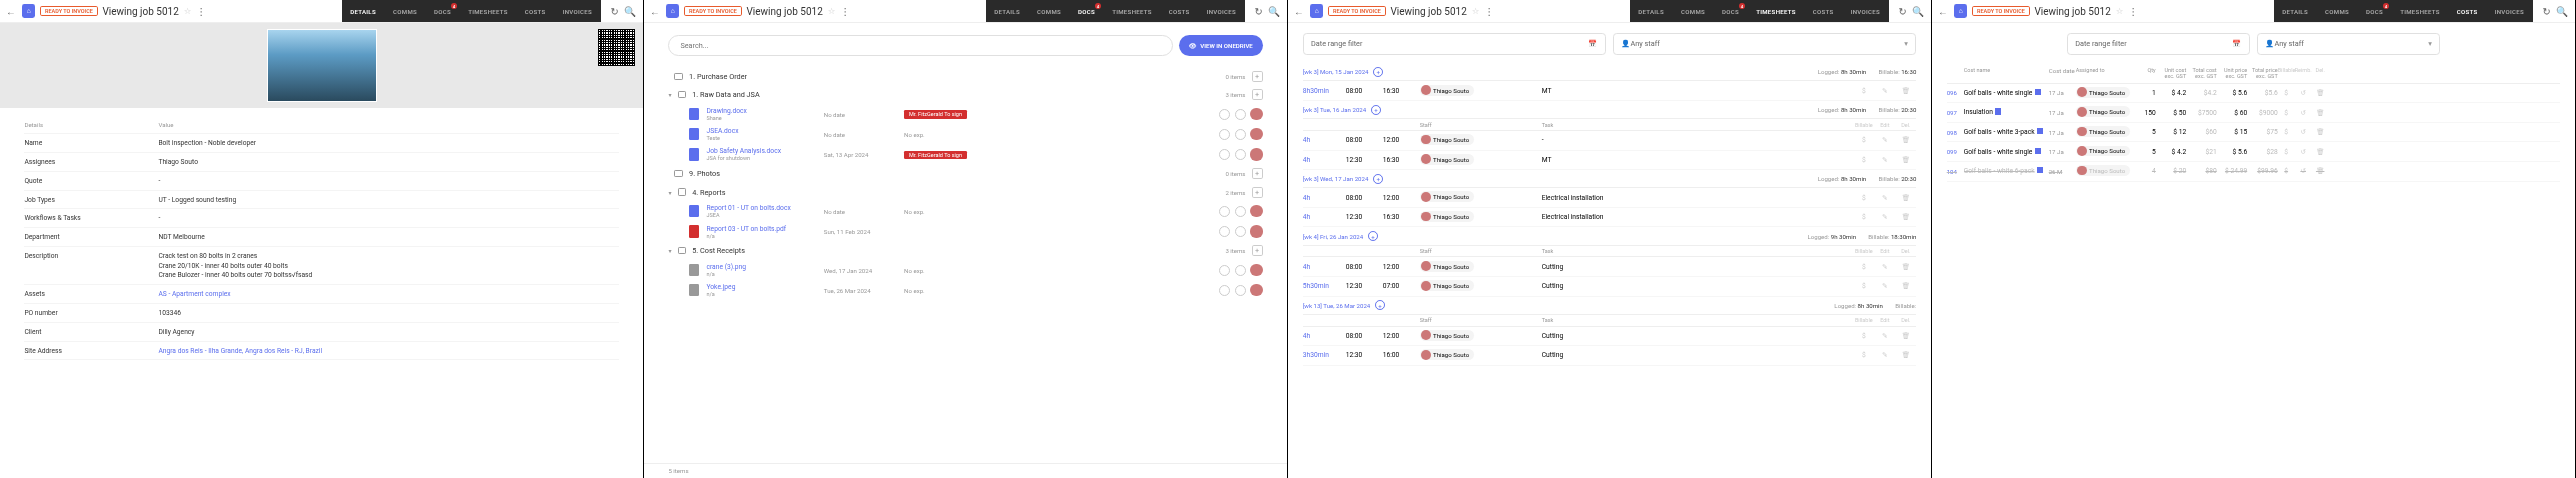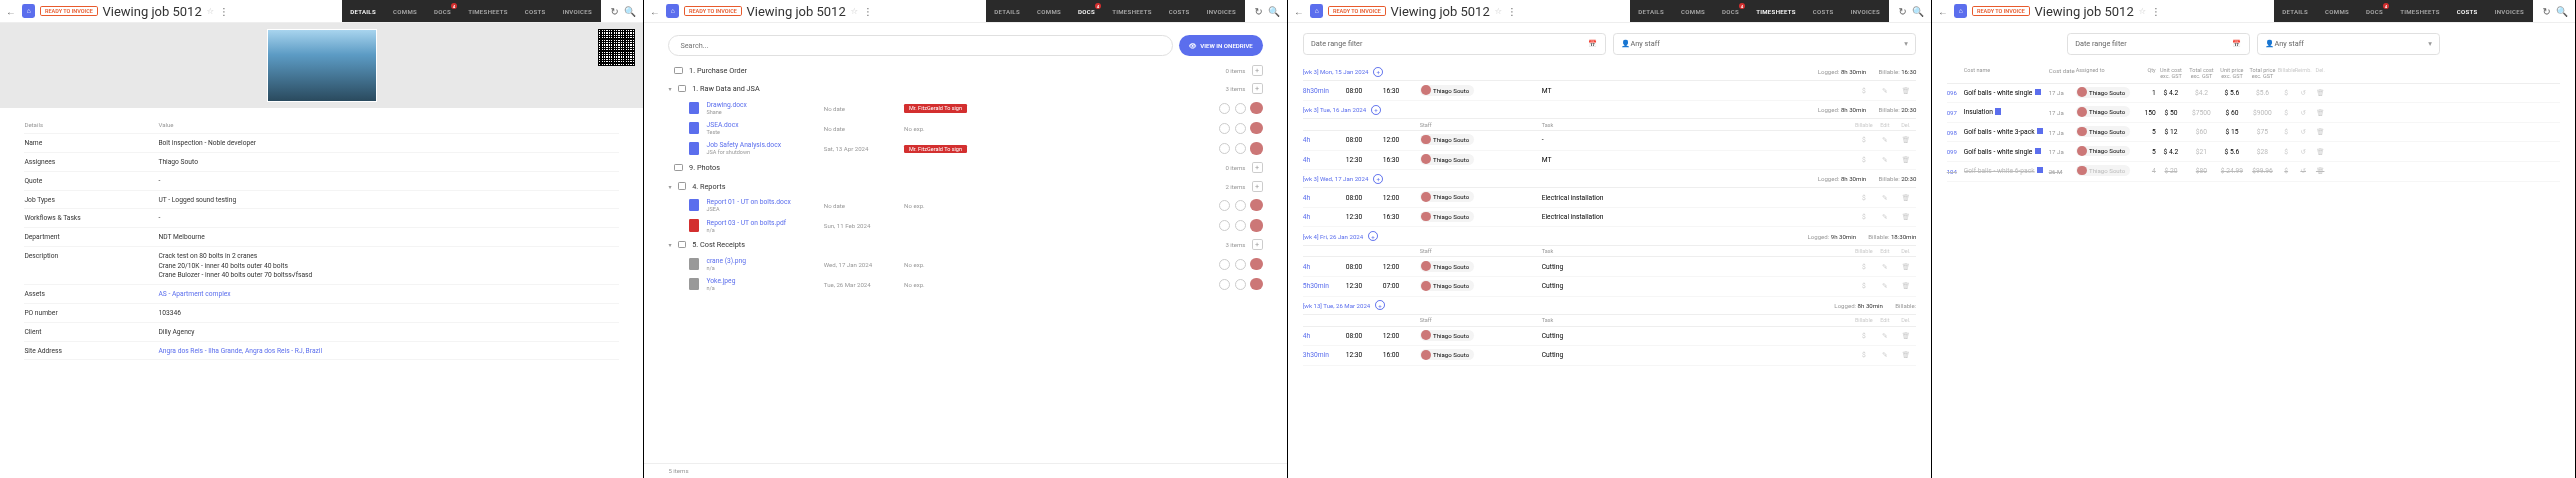--- a/index.html
+++ b/index.html
@@ -2,38 +2,38 @@
 <html style="font-size:9.8px"><head>
 <meta charset="utf-8">
 <style>
 *{margin:0;padding:0;box-sizing:border-box;font-family:-apple-system,BlinkMacSystemFont,"Segoe UI",Roboto,sans-serif}
 body{background:#000;display:flex}
 .screen{width:644px;height:478px;background:#fff;flex-shrink:0;position:relative;border-right:0.6px solid #000}
 .topbar{height:23px;background:#fff;display:flex;align-items:center;padding:0 6.1px;gap:4.9px;border-bottom:0.6px solid #eee}
 .topbar .arrow{width:11px;height:11px;color:#666}
 .home-ic{width:13.4px;height:13.4px;background:#5b6eed;border-radius:2.4px;display:flex;align-items:center;justify-content:center;color:#fff;font-size:6.7px}
 .badge{background:#fff;border:0.6px solid #e85a2c;color:#e85a2c;border-radius:1.8px;font-size:5.5px;font-weight:600;padding:1.2px 3.7px}
-.title{font-size:13px;color:#333}
+.title{font-size:10px;color:#333}
 .star{color:#ccc;font-size:8.5px}
 .topbar .tabs{margin-left:auto;display:flex;height:100%}
 .tab{padding:0 8.5px;font-size:6.1px;font-weight:600;letter-spacing:0.3px;color:#aaa;display:flex;align-items:center;background:#2a2a2a;cursor:pointer;position:relative}
 .tab.active{color:#fff}
 .tab .dot{position:absolute;top:3.1px;right:2.4px;width:6.1px;height:6.1px;background:#d32f2f;border-radius:50%;color:#fff;font-size:4.3px;display:flex;align-items:center;justify-content:center}
 .topbar .right{display:flex;gap:6.1px;margin-left:4.9px;color:#666}
 .hero{height:85px;background:#e8e8e8;display:flex;align-items:center;justify-content:center;position:relative}
 .qr{position:absolute;right:8.5px;top:6.1px;width:37px;height:37px;background:repeating-linear-gradient(0deg,#000 0 1.2px,#fff 1.2px 2.4px),repeating-linear-gradient(90deg,#000 0 1.2px,#fff 1.2px 2.4px);background-blend-mode:multiply}
 .detail-body{padding:8.5px 24.4px}
 .drow{display:flex;padding:4.9px 0;border-bottom:0.6px solid #f4f4f4;font-size:6.7px}
 .drow .k{width:134px;color:#333}
 .drow .v{color:#333}
 .drow .v.link{color:#5b6eed}
 .drow.hdr .k,.drow.hdr .v{color:#999;font-size:6.1px}
 .stack{display:flex;flex-direction:column;gap:1.8px}
 .pad-body{padding:12.2px 24.4px}
-.search-row{display:flex;gap:6.1px;margin-bottom:5px}
+.search-row{display:flex;gap:6.1px;margin-bottom:11px}
 .search{flex:1;height:21px;border:0.6px solid #e0e0e0;border-radius:10.4px;padding:0 11px;font-size:7.3px;color:#999;outline:none}
 .blue-btn{background:#5b6eed;color:#fff;border:none;border-radius:10.4px;height:21px;padding:0 9.8px;font-size:6.1px;font-weight:600;display:flex;align-items:center;gap:3.7px}
 .folder-row{display:flex;align-items:center;gap:6.1px;padding:3.7px 0;font-size:7.3px;color:#333}
 .folder-row .chev{font-size:6.1px;color:#999}
 .folder-row .fic{width:8.5px;height:7.3px;border:0.6px solid #999;border-radius:1.2px}
 .folder-row .meta{margin-left:auto;font-size:6.1px;color:#999}
 .folder-row .plus{width:11px;height:11px;border:0.6px solid #ccc;border-radius:1.8px;font-size:7.3px;color:#999;display:flex;align-items:center;justify-content:center}
 .file-row{display:flex;align-items:center;gap:7.3px;padding:3.1px 0 3.1px 21px;font-size:6.7px}
 .file-row .fi{width:9.8px;height:12.2px;background:#5b6eed;border-radius:1.2px}
 .file-row .fi.pdf{background:#d32f2f}
@@ -64,21 +64,21 @@
 .c-ic{width:21px;text-align:center;color:#ccc}
 .chip{display:inline-flex;align-items:center;gap:2.4px;background:#f4f4f4;border-radius:6.1px;padding:0.6px 4.9px 0.6px 1.2px;font-size:6.1px}
 .chip .cav{width:9.8px;height:9.8px;border-radius:50%;background:#c77}
 .cost-hdr{display:flex;font-size:5.5px;color:#999;padding:3.7px 0;border-bottom:0.6px solid #eee}
 .cost-row{display:flex;align-items:center;font-size:6.7px;padding:3.1px 0;border-bottom:0.6px solid #f6f6f6}
 .cc-id{width:17px;color:#5b6eed;font-size:6.1px}
 .cc-name{width:85px;overflow:hidden;white-space:nowrap;text-overflow:ellipsis}
 .cc-dt{width:27px;color:#999;font-size:6.1px}
 .cc-as{width:58px}
 .cc-q{width:22px;text-align:right}
-.cc-m{width:30.5px;text-align:center}
+.cc-m{width:30.5px;text-align:right}
 .cc-m.g{color:#bbb}
 .cc-ic{width:17px;text-align:center;color:#ccc}
 .sq{width:6.1px;height:6.1px;background:#5b6eed;display:inline-block;margin-left:2.4px}
 .strike{text-decoration:line-through;color:#bbb}
 .foot{position:absolute;bottom:0;left:0;right:0;padding:3.7px 24.4px;font-size:6.1px;color:#999;border-top:0.6px solid #eee;background:#fff}
 </style>
 </head>
 <body>
 
 <div class="screen">

